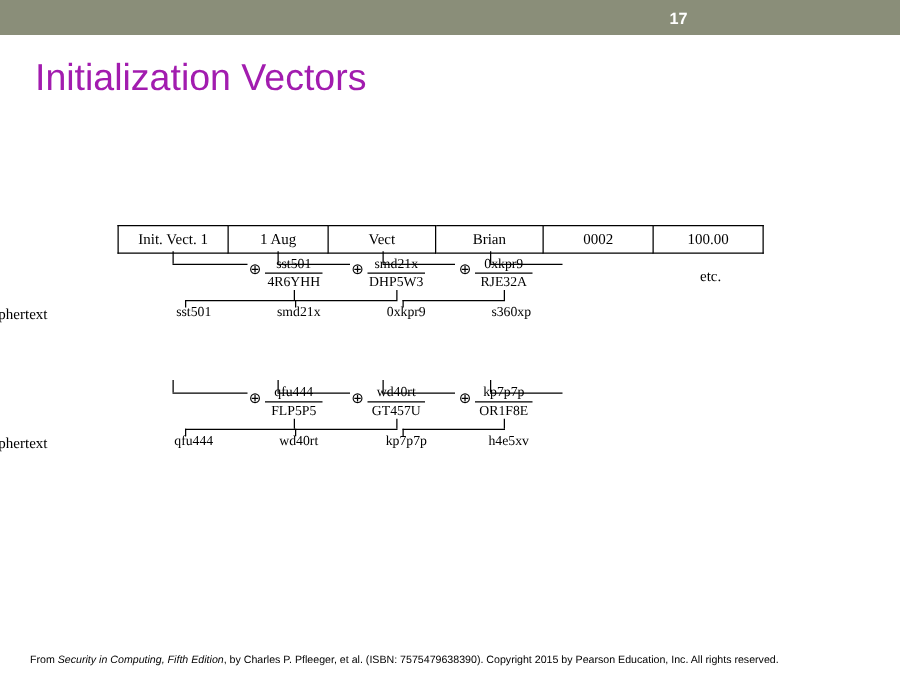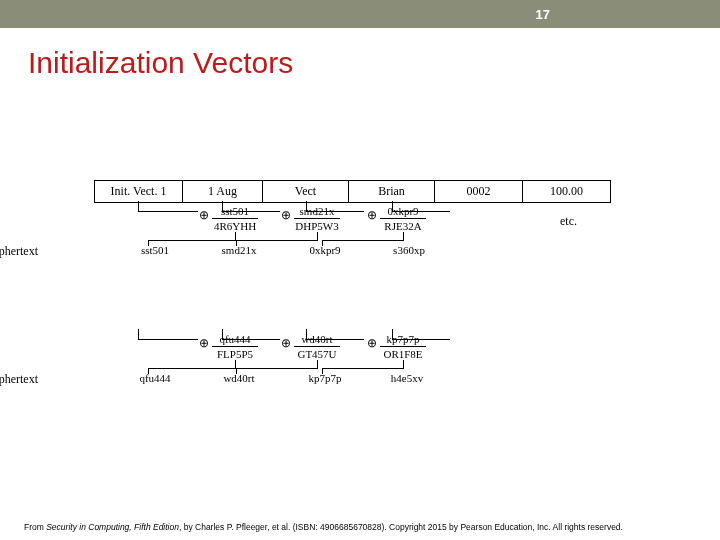--- a/index.html
+++ b/index.html
@@ -19,37 +19,37 @@
     justify-content: flex-end;
     align-items: center;
     padding-right: 170px;
   }
   .slide-number {
     color: #ffffff;
     font-size: 13px;
     font-weight: bold;
   }
   .title {
-    color: #b91c1c;
+    color: #a21caf;
     font-size: 30px;
     font-weight: normal;
     padding: 18px 0 0 28px;
     font-family: Arial, sans-serif;
   }
   .diagram-area {
     position: absolute;
     top: 180px;
     left: 30px;
     width: 660px;
     font-family: "Times New Roman", serif;
     font-size: 12px;
     color: #000;
   }
   .block {
-    margin-bottom: 105px;
+    margin-bottom: 80px;
     position: relative;
   }
   .row-table {
     border-collapse: collapse;
     margin-left: 64px;
   }
   .row-table td {
     border: 1px solid #000;
     padding: 3px 0;
     text-align: center;
@@ -221,14 +221,14 @@
     <div class="ciph-label" style="top:64px;">ciphertext</div>
     <div class="ciph" style="left:100px; top:64px; width:50px;">qfu444</div>
     <div class="ciph" style="left:184px; top:64px; width:50px;">wd40rt</div>
     <div class="ciph" style="left:270px; top:64px; width:50px;">kp7p7p</div>
     <div class="ciph" style="left:352px; top:64px; width:50px;">h4e5xv</div>
   </div>
 
 </div>
 
 <div class="footer">
-  <span>From </span><span class="book">Security in Computing, Fifth Edition</span><span>, by Charles P. Pfleeger, et al. (ISBN: 4906685670828). Copyright 2015 by Pearson Education, Inc. All rights reserved.</span>
+  <span>From </span><span class="book">Security in Computing, Fifth Edition</span><span>, by Charles P. Pfleeger, et al. (ISBN: 7575479638390). Copyright 2015 by Pearson Education, Inc. All rights reserved.</span>
 </div>
 
 </body></html>

